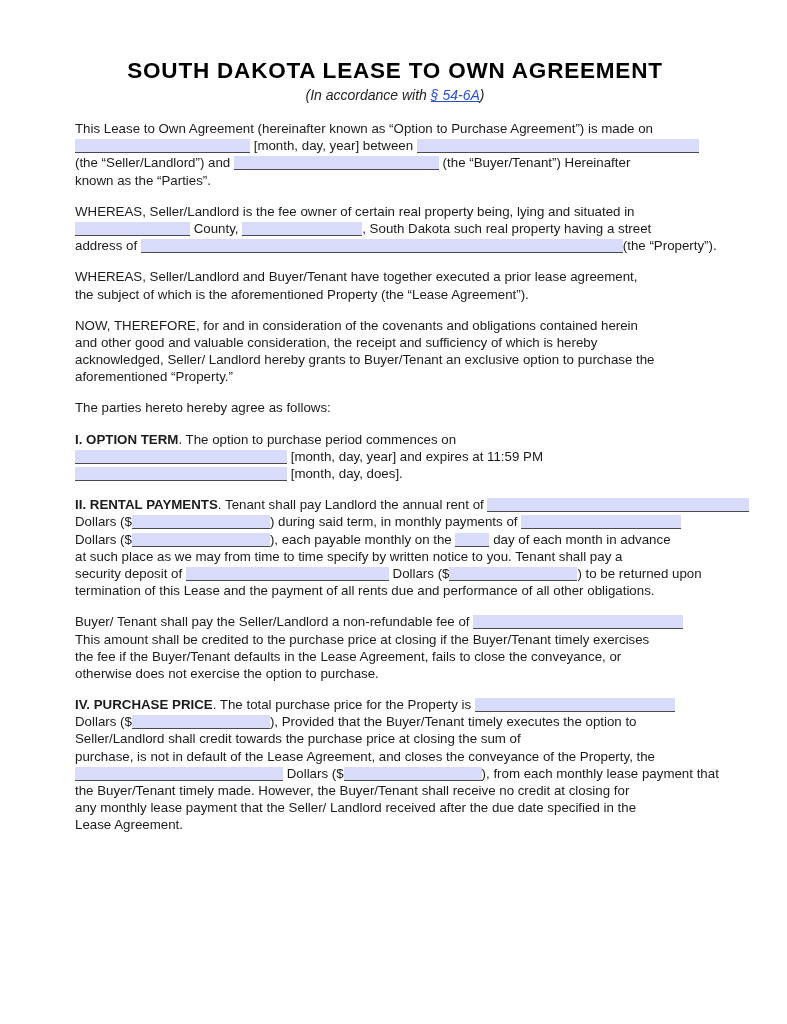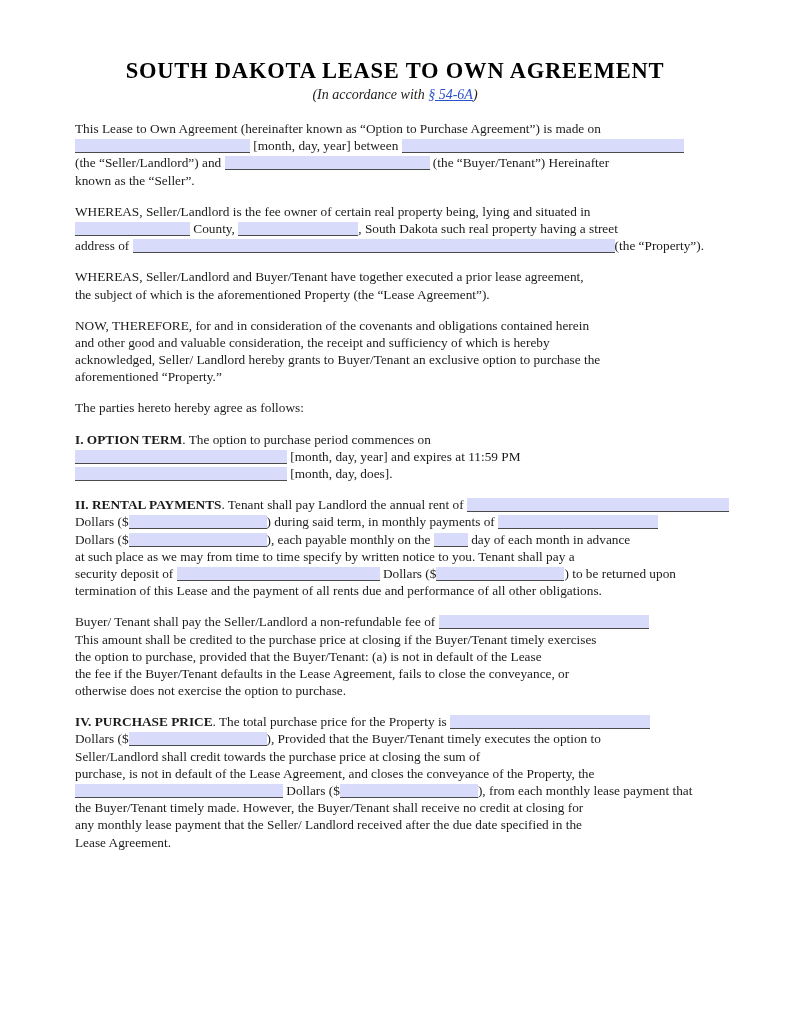--- a/index.html
+++ b/index.html
@@ -1,18 +1,18 @@
 <!DOCTYPE html>
 <html><head>
 <meta charset="utf-8">
 <style>
   html,body { margin:0; padding:0; background:#ffffff; }
   .page {
     position:relative; width:787px; height:920px; background:#ffffff;
-    font-family:Liberation Serif, serif; color:#1b1b1b; overflow:hidden;
+    font-family:Liberation Sans, sans-serif; color:#1b1b1b; overflow:hidden;
   }
   .content { position:absolute; left:75px; top:0; width:640px; }
   .doc-title {
     margin:58px 0 0 0; text-align:center; font-size:22.5px; font-weight:bold;
     color:#000; letter-spacing:0.8px; line-height:26px;
   }
   .doc-subtitle { margin-top:3px; text-align:center; font-size:14px; font-style:italic; color:#222; }
   .statute-link { color:#2b51c9; text-decoration:underline; cursor:pointer; }
   .doc-body { margin-top:17px; }
   .para { margin-bottom:14px; }
@@ -36,21 +36,21 @@
 
 <div class="page">
   <div class="content">
     <div class="doc-title">SOUTH DAKOTA LEASE TO OWN AGREEMENT</div>
     <div class="doc-subtitle"><span>(In accordance with </span><span class="statute-link">§ 54-6A</span><span>)</span></div>
     <div class="doc-body">
         <div class="para">
           <div class="line"><span>This Lease to Own Agreement (hereinafter known as “Option to Purchase Agreement”) is made on</span></div>
           <div class="line"><span class="blank" style="width: 175px;"></span><span> [month, day, year] between </span><span class="blank" style="width: 282px;"></span></div>
           <div class="line"><span>(the “Seller/Landlord”) and </span><span class="blank" style="width: 205px;"></span><span> (the “Buyer/Tenant”) Hereinafter</span></div>
-          <div class="line"><span>known as the “Seller”.</span></div>
+          <div class="line"><span>known as the “Parties”.</span></div>
         </div>
         <div class="para">
           <div class="line"><span>WHEREAS, Seller/Landlord is the fee owner of certain real property being, lying and situated in</span></div>
           <div class="line"><span class="blank" style="width: 115px;"></span><span> County, </span><span class="blank" style="width: 120px;"></span><span>, South Dakota such real property having a street</span></div>
           <div class="line"><span>address of </span><span class="blank" style="width: 482px;"></span><span>(the “Property”).</span></div>
         </div>
         <div class="para">
           <div class="line"><span>WHEREAS, Seller/Landlord and Buyer/Tenant have together executed a prior lease agreement,</span></div>
           <div class="line"><span>the subject of which is the aforementioned Property (the “Lease Agreement”).</span></div>
         </div>
@@ -72,21 +72,20 @@
           <div class="line"><span class="bold">II. RENTAL PAYMENTS</span><span>. Tenant shall pay Landlord the annual rent of </span><span class="blank" style="width: 262px;"></span></div>
           <div class="line"><span>Dollars ($</span><span class="blank" style="width: 138px;"></span><span>) during said term, in monthly payments of </span><span class="blank" style="width: 160px;"></span></div>
           <div class="line"><span>Dollars ($</span><span class="blank" style="width: 138px;"></span><span>), each payable monthly on the </span><span class="blank" style="width: 34px;"></span><span> day of each month in advance</span></div>
           <div class="line"><span>at such place as we may from time to time specify by written notice to you. Tenant shall pay a</span></div>
           <div class="line"><span>security deposit of </span><span class="blank" style="width: 203px;"></span><span> Dollars ($</span><span class="blank" style="width: 128px;"></span><span>) to be returned upon</span></div>
           <div class="line"><span>termination of this Lease and the payment of all rents due and performance of all other obligations.</span></div>
         </div>
         <div class="para">
           <div class="line"><span>Buyer/ Tenant shall pay the Seller/Landlord a non-refundable fee of </span><span class="blank" style="width: 210px;"></span></div>
           <div class="line"><span>This amount shall be credited to the purchase price at closing if the Buyer/Tenant timely exercises</span></div>
-          <div class="line"><span>the option to purchase, provided that the Buyer/Tenant: (a) is not in default of the Lease</span></div>
           <div class="line"><span>the fee if the Buyer/Tenant defaults in the Lease Agreement, fails to close the conveyance, or</span></div>
           <div class="line"><span>otherwise does not exercise the option to purchase.</span></div>
         </div>
         <div class="para">
           <div class="line"><span class="bold">IV. PURCHASE PRICE</span><span>. The total purchase price for the Property is </span><span class="blank" style="width: 200px;"></span></div>
           <div class="line"><span>Dollars ($</span><span class="blank" style="width: 138px;"></span><span>), Provided that the Buyer/Tenant timely executes the option to</span></div>
           <div class="line"><span>Seller/Landlord shall credit towards the purchase price at closing the sum of</span></div>
           <div class="line"><span>purchase, is not in default of the Lease Agreement, and closes the conveyance of the Property, the</span></div>
           <div class="line"><span class="blank" style="width: 208px;"></span><span> Dollars ($</span><span class="blank" style="width: 138px;"></span><span>), from each monthly lease payment that</span></div>
           <div class="line"><span>the Buyer/Tenant timely made. However, the Buyer/Tenant shall receive no credit at closing for</span></div>

